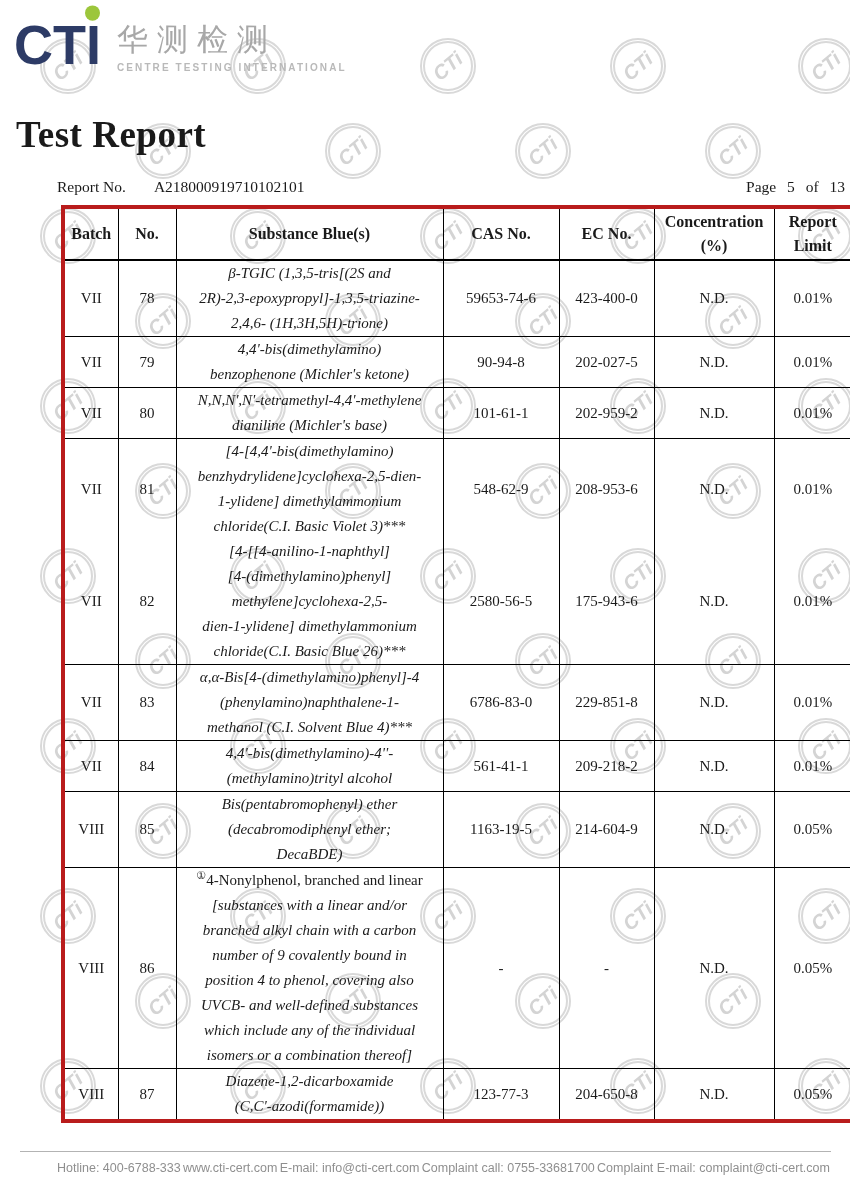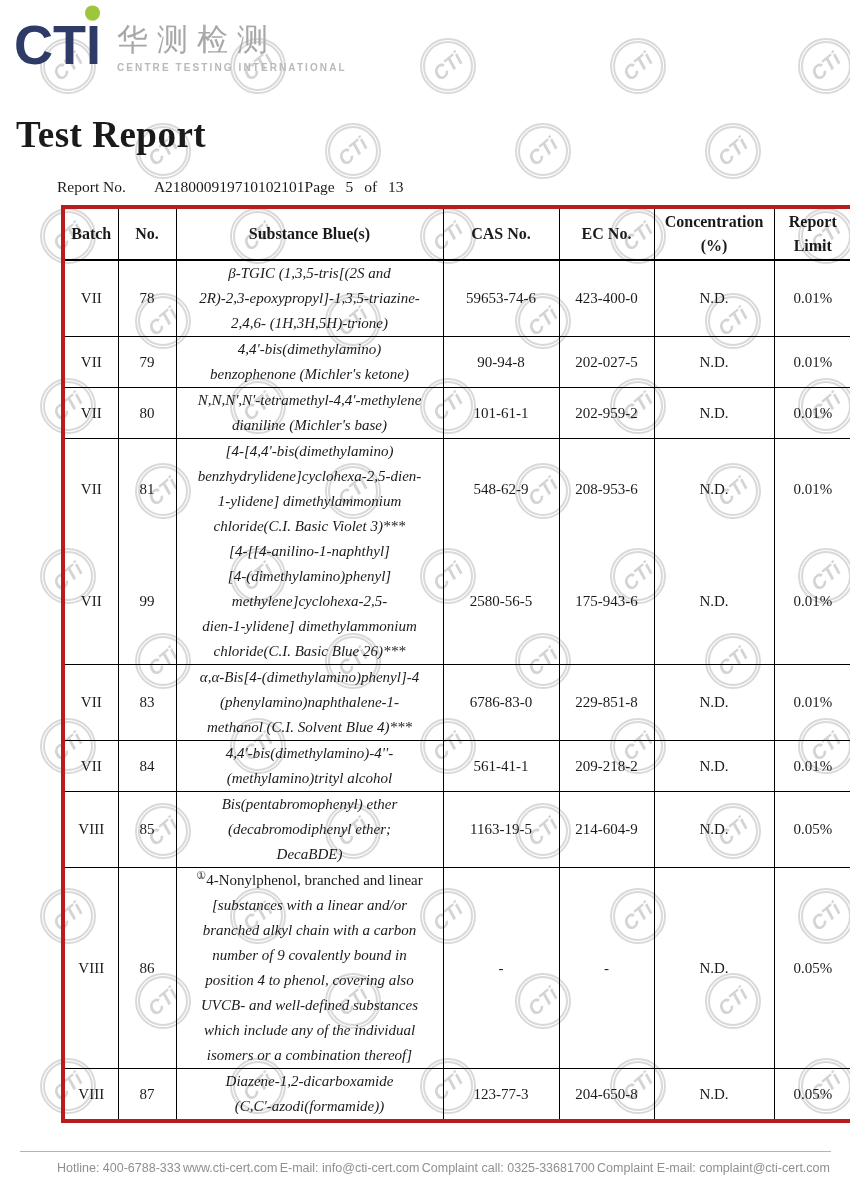--- a/index.html
+++ b/index.html
@@ -100,20 +100,21 @@
     font-size: 37px;
     font-weight: bold;
     letter-spacing: 0.5px;
   }
   .report-line {
     position: absolute;
     top: 178px;
     left: 57px;
     right: 5px;
     display: flex;
+    justify-content: space-between;
     font-size: 15.5px;
   }
   .report-line .num { margin-left: 28px; }
   .page-ind { word-spacing: 7px; }
 
   
   table.report {
     position: absolute;
     top: 205px;
     left: 61px;
@@ -443,21 +444,21 @@
 1-ylidene] dimethylammonium
 chloride(C.I. Basic Violet 3)***</span>
             </td>
             <td>548-62-9</td>
             <td>208-953-6</td>
             <td>N.D.</td>
             <td>0.01%</td>
           </tr>
           <tr class="merge-bottom">
             <td>VII</td>
-            <td>99</td>
+            <td>82</td>
             <td>
               <span class="nm">[4-[[4-anilino-1-naphthyl]
 [4-(dimethylamino)phenyl]
 methylene]cyclohexa-2,5-
 dien-1-ylidene] dimethylammonium
 chloride(C.I. Basic Blue 26)***</span>
             </td>
             <td>2580-56-5</td>
             <td>175-943-6</td>
             <td>N.D.</td>
@@ -529,18 +530,18 @@
             <td>0.05%</td>
           </tr>
         </tbody>
     </table>
 
     <div class="footer-rule"></div>
     <div class="footer-items">
       <span>Hotline: 400-6788-333</span>
       <span>www.cti-cert.com</span>
       <span>E-mail: info@cti-cert.com</span>
-      <span>Complaint call: 0325-33681700</span>
+      <span>Complaint call: 0755-33681700</span>
       <span>Complaint E-mail: complaint@cti-cert.com</span>
     </div>
 
   </div>
 </div>
 
 </body></html>

